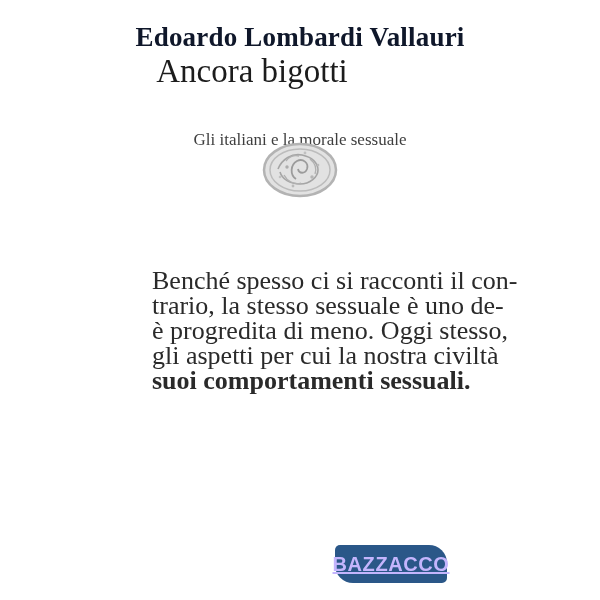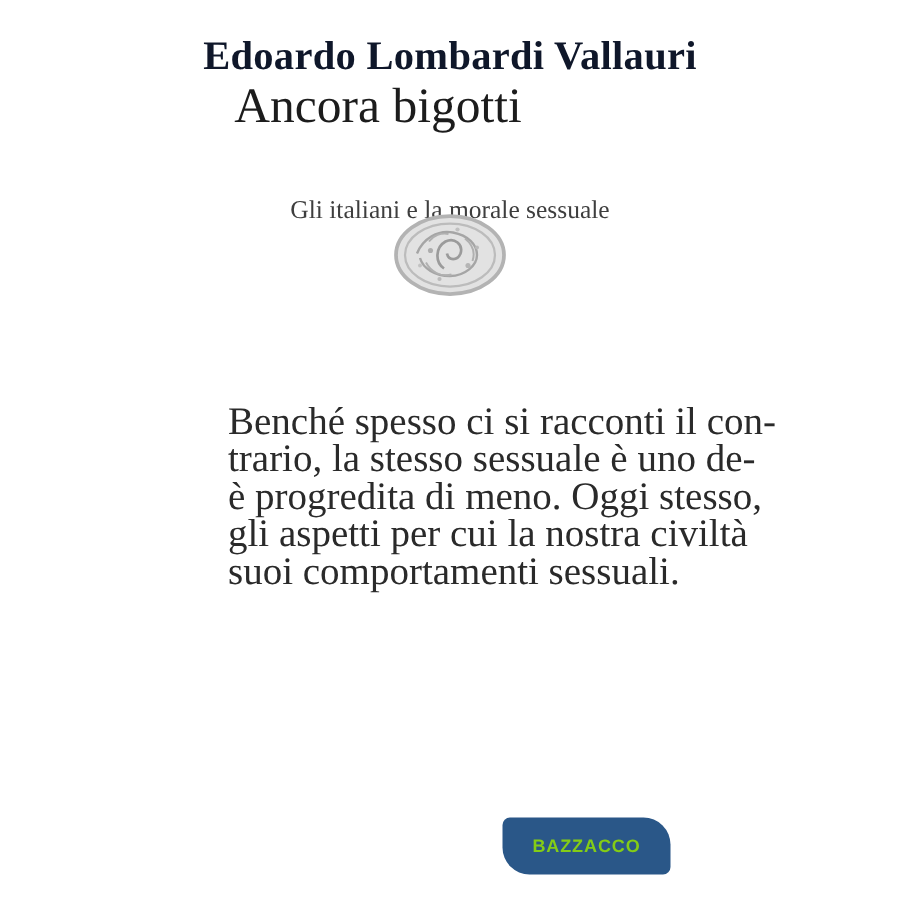--- a/index.html
+++ b/index.html
@@ -63,39 +63,41 @@
   }
   .blurb-line {
     font-size: 26px;
     line-height: 25px;
     white-space: nowrap;
     text-align: justify;
     text-align-last: justify;
   }
   .blurb-line.last {
     text-align-last: left;
+    font-weight: bold;
   }
   .watermark {
     position: absolute;
     left: 335px;
     top: 545px;
     width: 112px;
     height: 38px;
     background: #2a5788;
     border-radius: 5px 18px 5px 18px;
     display: flex;
     align-items: center;
     justify-content: center;
   }
   .watermark-label {
     font-family: "Liberation Sans", sans-serif;
-    font-size: 12px;
+    font-size: 20px;
     font-weight: bold;
     letter-spacing: 0.6px;
-    color: #84cc16;
+    color: #c4b5fd;
+    text-decoration: underline;
   }
 </style>
 </head>
 <body>
 
 <div class="canvas">
 
   <div class="author">Edoardo Lombardi Vallauri</div>
 
   <div class="title">Ancora bigotti</div>

